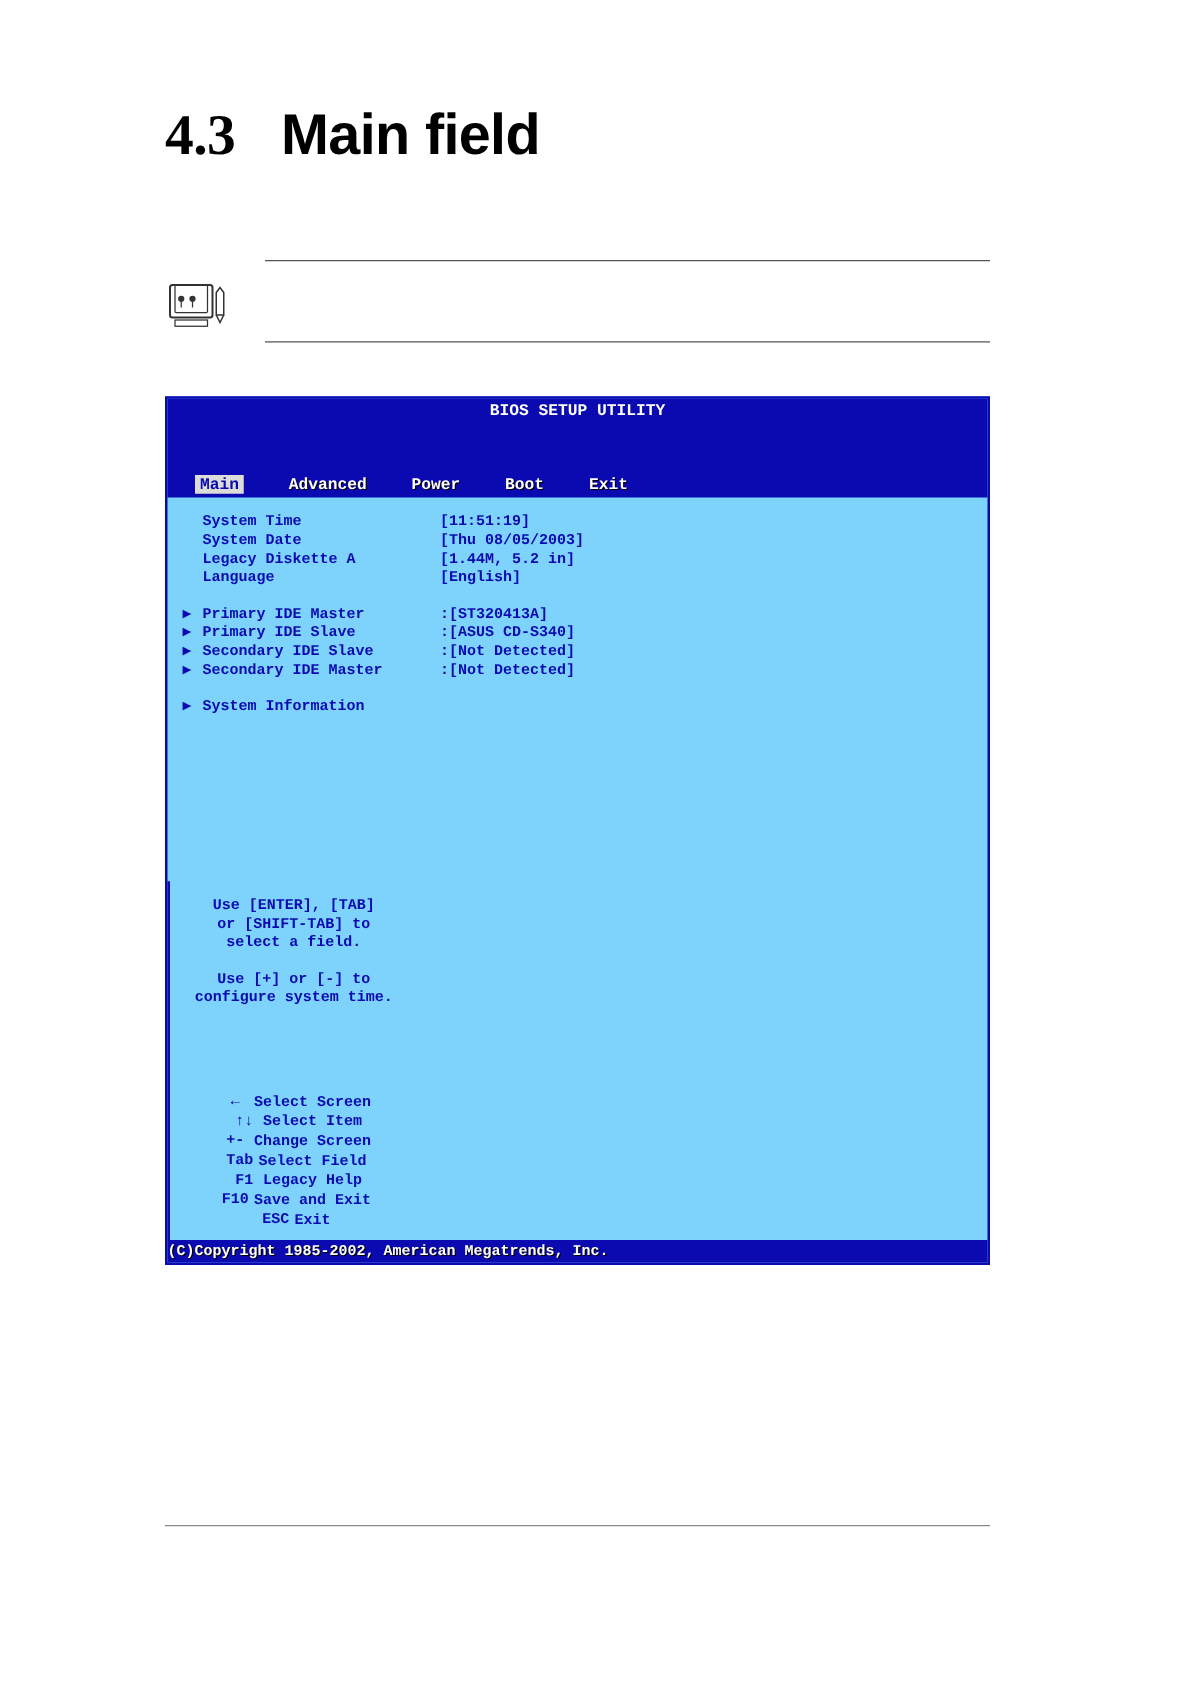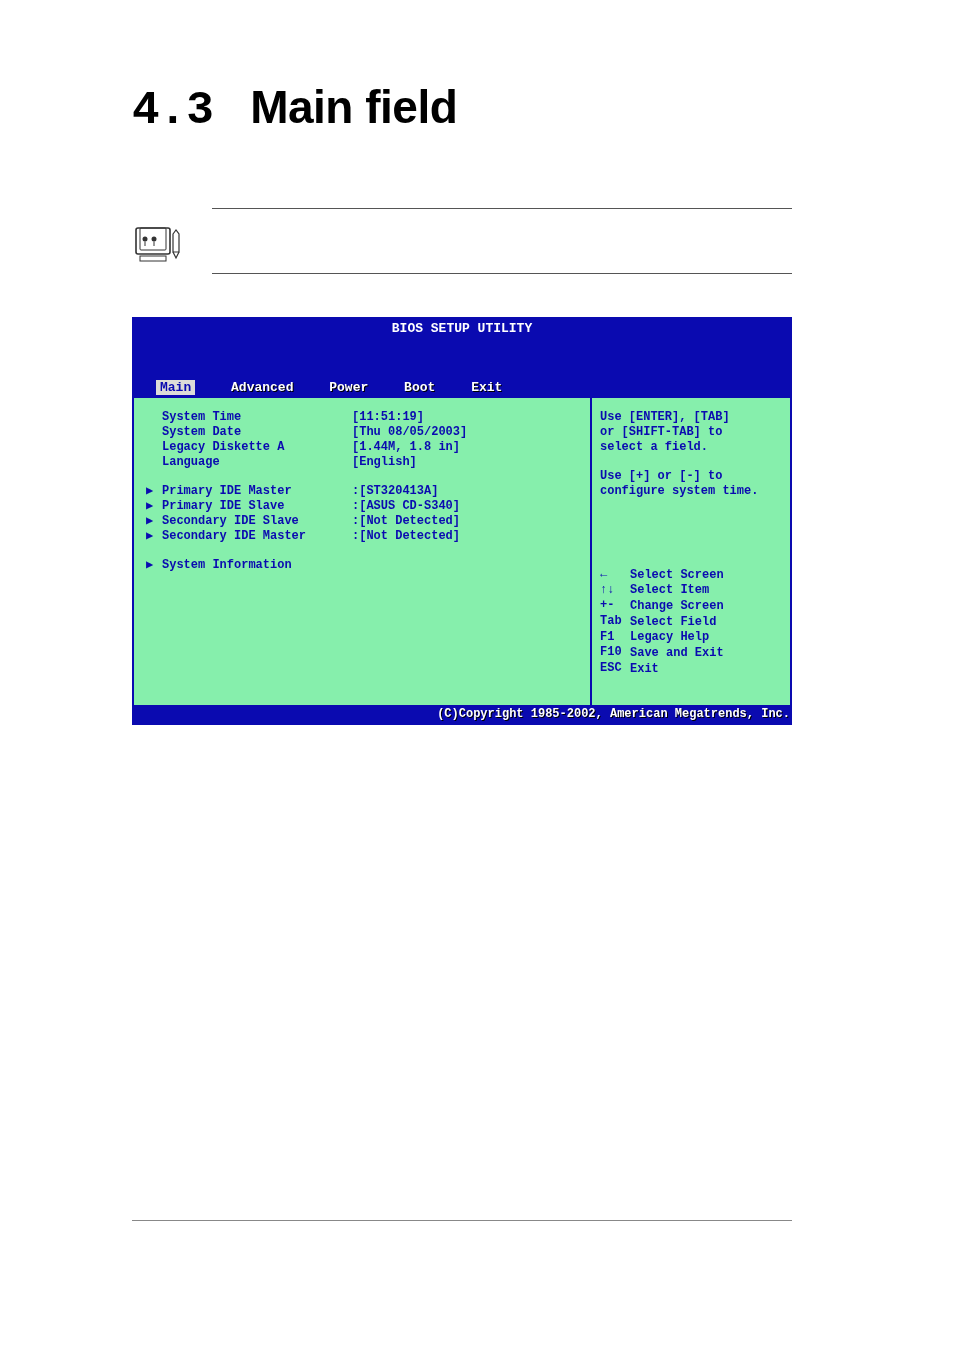--- a/index.html
+++ b/index.html
@@ -18,21 +18,21 @@
     position: absolute;
     top: 80px;
     left: 132px;
     font-size: 46px;
     font-weight: 900;
     font-family: Arial, Helvetica, sans-serif;
     letter-spacing: -0.5px;
     color: #000;
   }
   .page-title .num {
-    font-family: Liberation Mono, monospace;
+    font-family: Liberation Serif, serif;
   }
   .page-title .label {
     font-family: Arial, Helvetica, sans-serif;
     font-stretch: condensed;
   }
   .note-block {
     position: absolute;
     top: 208px;
     left: 132px;
     width: 660px;
@@ -59,21 +59,21 @@
     height: 1px;
     width: 580px;
     background: #555;
   }
   .bios-container {
     position: absolute;
     top: 317px;
     left: 132px;
     width: 660px;
     border: 2px solid #0a0ab0;
-    background: #86efac;
+    background: #7dd3fc;
     font-family: "Courier New", monospace;
   }
   .bios-header {
     background: #0a0ab0;
     color: #fff;
     text-align: center;
     font-weight: bold;
     padding: 2px 0 0 0;
     font-size: 13px;
     font-family: "Courier New", monospace;
@@ -93,20 +93,21 @@
   }
   .bios-tab.selected {
     background: #dcdcd8;
     color: #0a0ab0;
     padding: 0 4px;
     text-shadow: none;
     margin-top: 44px;
   }
   .bios-body {
     display: flex;
+    flex-direction: column;
   }
   .bios-left {
     flex: 1;
     padding: 12px 8px 12px 12px;
     font-size: 12px;
     font-weight: bold;
     color: #0a0ab0;
     font-family: "Courier New", monospace;
     line-height: 1.25;
   }
@@ -136,36 +137,37 @@
   }
   .bios-no-arrow {
     display: inline-block;
     width: 16px;
   }
   .bios-spacer {
     height: 14px;
   }
   .help-row {
     white-space: pre;
+    text-align: center;
   }
   .help-icon {
     display: inline-block;
     width: 30px;
     vertical-align: middle;
   }
   .help-text {
     display: inline-block;
   }
   .help-spacer {
     height: 68px;
   }
   .bios-footer {
     background: #0a0ab0;
     color: #fff;
-    text-align: right;
+    text-align: left;
     font-size: 12px;
     font-weight: bold;
     padding: 2px 0;
     font-family: "Courier New", monospace;
     text-shadow: 1px 1px 0 #000;
   }
   .page-footer-line {
     position: absolute;
     left: 132px;
     top: 1220px;
@@ -203,21 +205,21 @@
     <span class="bios-tab selected">Main</span>
     <span class="bios-tab">Advanced</span>
     <span class="bios-tab">Power</span>
     <span class="bios-tab">Boot</span>
     <span class="bios-tab">Exit</span>
   </div>
   <div class="bios-body">
     <div class="bios-left">
       <div class="bios-row"><span class="bios-no-arrow"></span><span class="bios-item-label">System Time</span><span class="bios-item-value">[11:51:19]</span></div>
       <div class="bios-row"><span class="bios-no-arrow"></span><span class="bios-item-label">System Date</span><span class="bios-item-value">[Thu 08/05/2003]</span></div>
-      <div class="bios-row"><span class="bios-no-arrow"></span><span class="bios-item-label">Legacy Diskette A</span><span class="bios-item-value">[1.44M, 1.8 in]</span></div>
+      <div class="bios-row"><span class="bios-no-arrow"></span><span class="bios-item-label">Legacy Diskette A</span><span class="bios-item-value">[1.44M, 5.2 in]</span></div>
       <div class="bios-row"><span class="bios-no-arrow"></span><span class="bios-item-label">Language</span><span class="bios-item-value">[English]</span></div>
       <div class="bios-spacer"></div>
       <div class="bios-row"><span class="bios-arrow">▶</span><span class="bios-item-label">Primary IDE Master</span><span class="bios-item-value">:[ST320413A]</span></div>
       <div class="bios-row"><span class="bios-arrow">▶</span><span class="bios-item-label">Primary IDE Slave</span><span class="bios-item-value">:[ASUS CD-S340]</span></div>
       <div class="bios-row"><span class="bios-arrow">▶</span><span class="bios-item-label">Secondary IDE Slave</span><span class="bios-item-value">:[Not Detected]</span></div>
       <div class="bios-row"><span class="bios-arrow">▶</span><span class="bios-item-label">Secondary IDE Master</span><span class="bios-item-value">:[Not Detected]</span></div>
       <div class="bios-spacer"></div>
       <div class="bios-row"><span class="bios-arrow">▶</span><span class="bios-item-label">System Information</span></div>
       <div style="height:120px"></div>
     </div>

